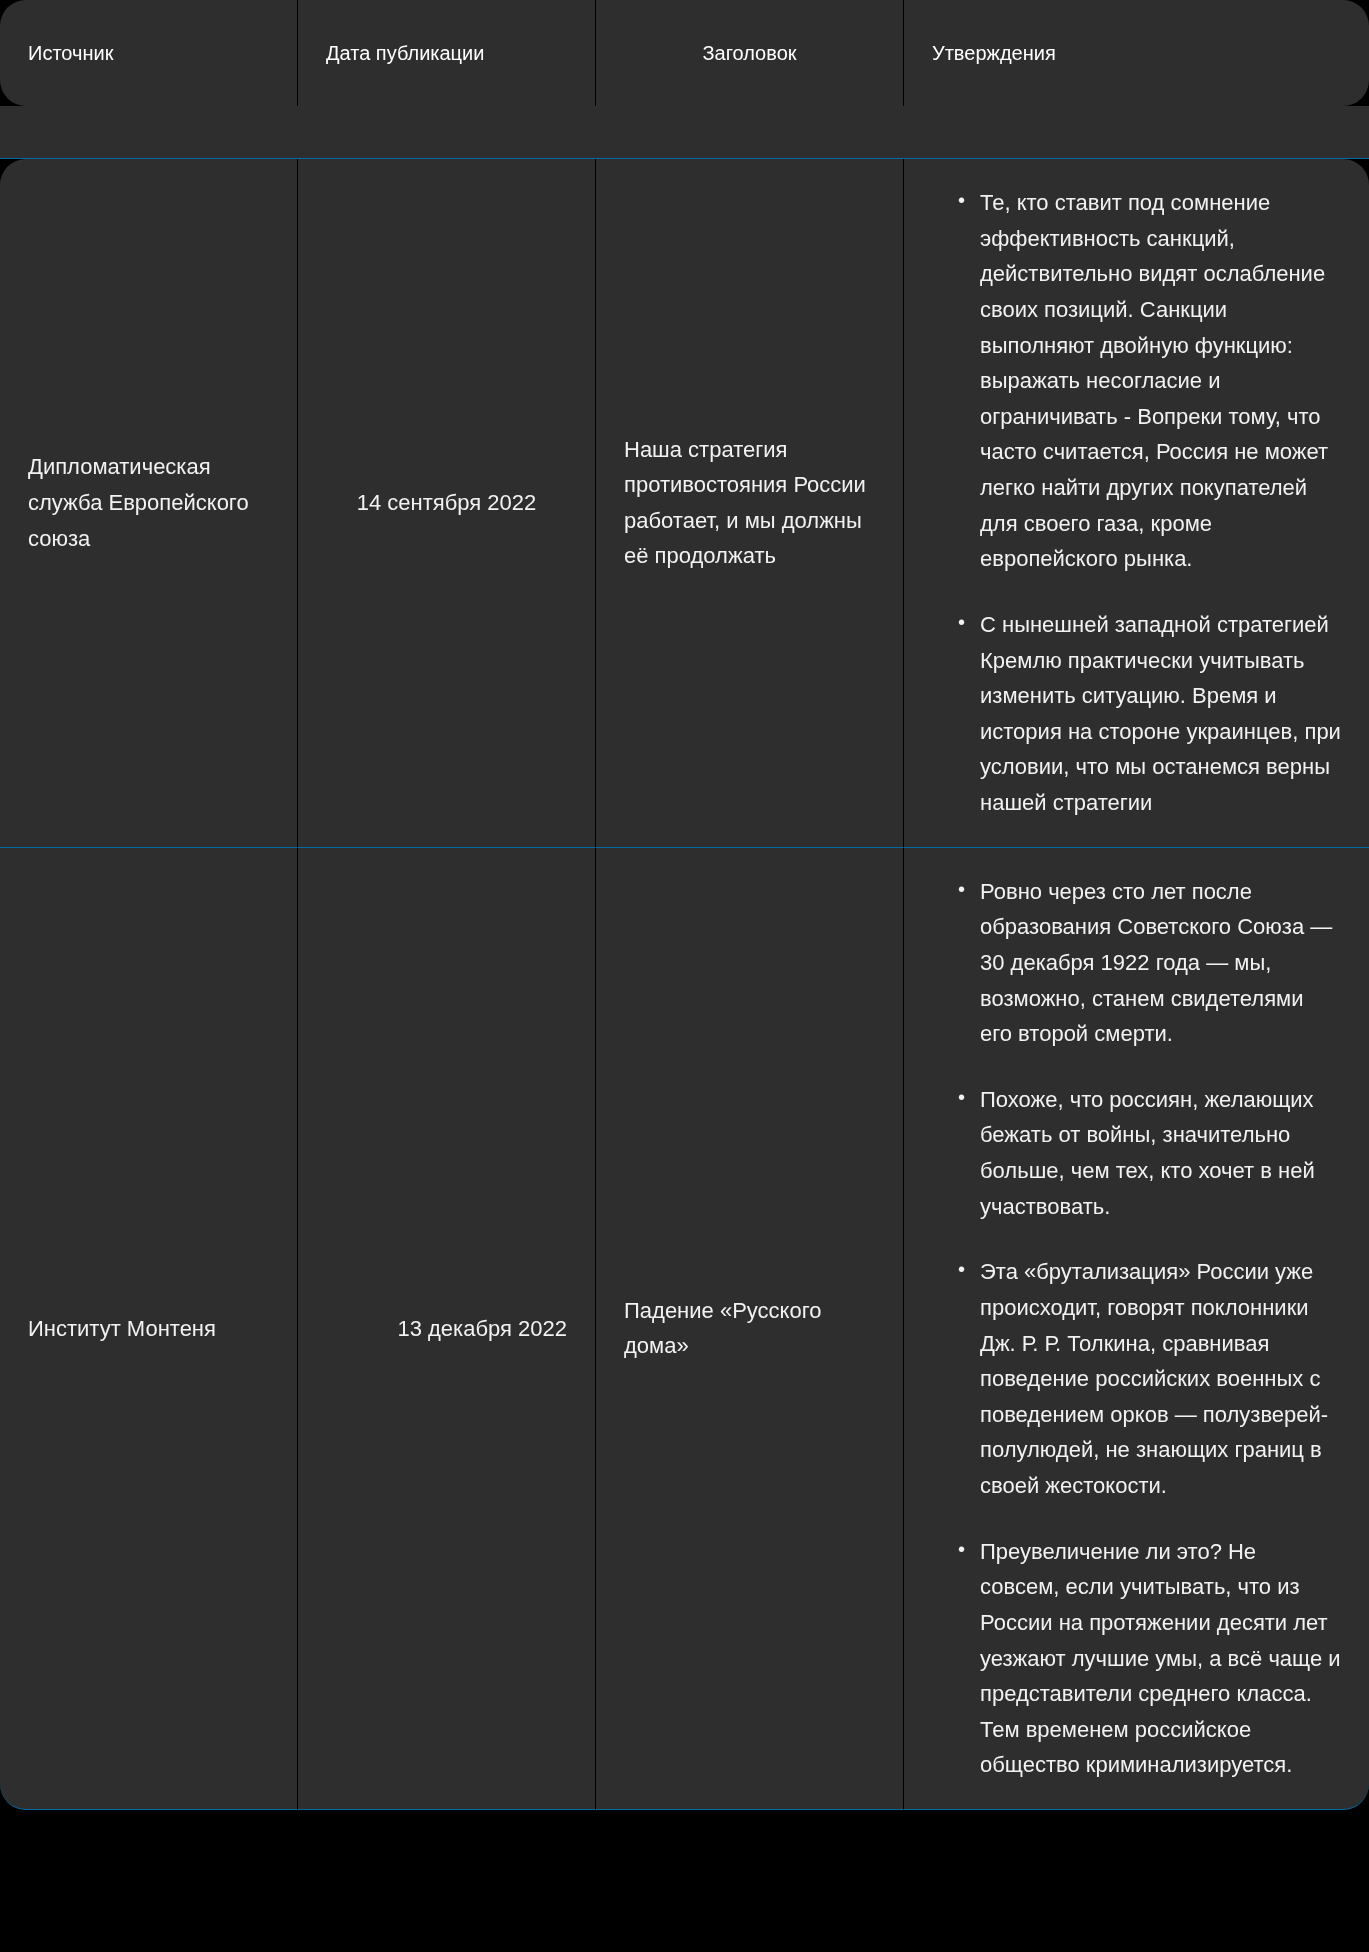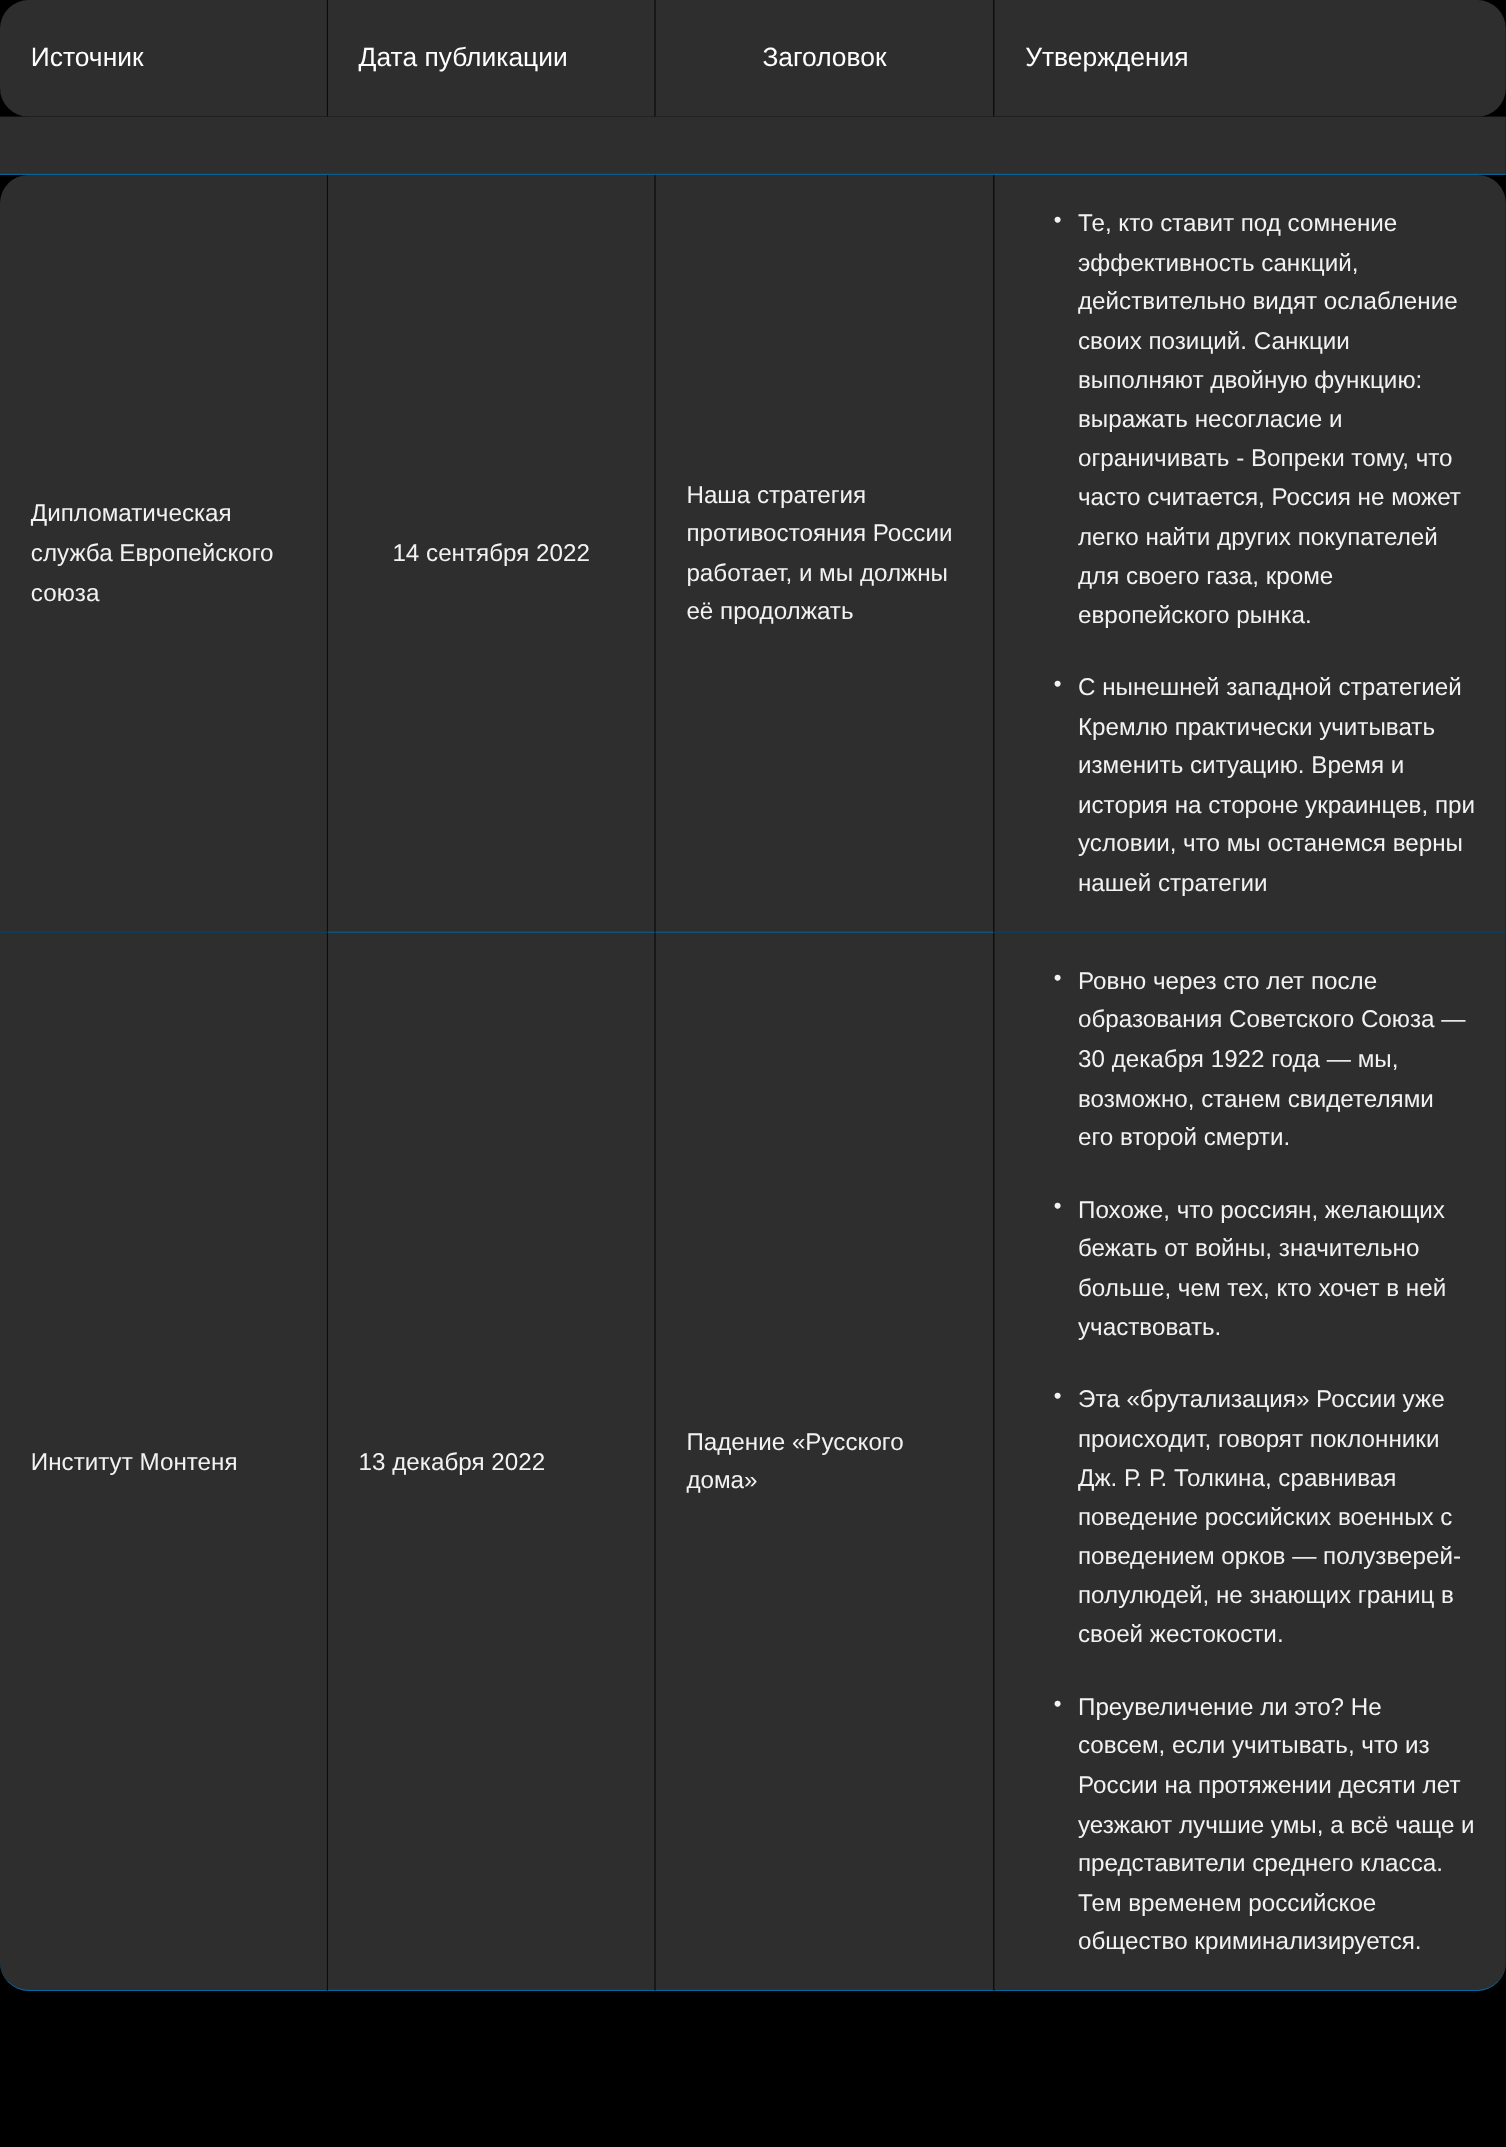--- a/index.html
+++ b/index.html
@@ -27,21 +27,21 @@
     border-collapse: separate;
     border-spacing: 0;
     table-layout: fixed;
   }
 
   
   .data-table thead th {
     background: #2e2e2e;
     color: #ffffff;
     font-weight: 400;
-    font-size: 24px;
+    font-size: 20px;
     line-height: 1.45;
     padding: 22px 28px;
     height: 106px;
     vertical-align: middle;
     border-right: 1px solid #000000;
     box-sizing: border-box;
   }
   .data-table thead th:last-child { border-right: none; }
 
   .th-source   { width: 298px; text-align: left;   border-top-left-radius: 26px; border-bottom-left-radius: 26px; }
@@ -65,21 +65,21 @@
     box-sizing: border-box;
   }
   .data-table tbody td:last-child { border-right: none; }
 
   .cell-source { text-align: left; margin-left: 40px; }
   .cell-date   { text-align: center; }
   .cell-title  { text-align: left; }
   .cell-claims { text-align: left; vertical-align: top; padding-top: 30px; padding-bottom: 30px; }
 
   
-  .cell-date.align-left { text-align: left; }
+  .cell-date.align-left { text-align: right; }
 
   
   tbody tr.row-first td:first-child  { border-top-left-radius: 26px; }
   tbody tr.row-first td:last-child   { border-top-right-radius: 26px; }
   tbody tr.row-last  td:first-child  { border-bottom-left-radius: 26px; }
   tbody tr.row-last  td:last-child   { border-bottom-right-radius: 26px; }
 
   
   ul.claims {
     margin: 0;

